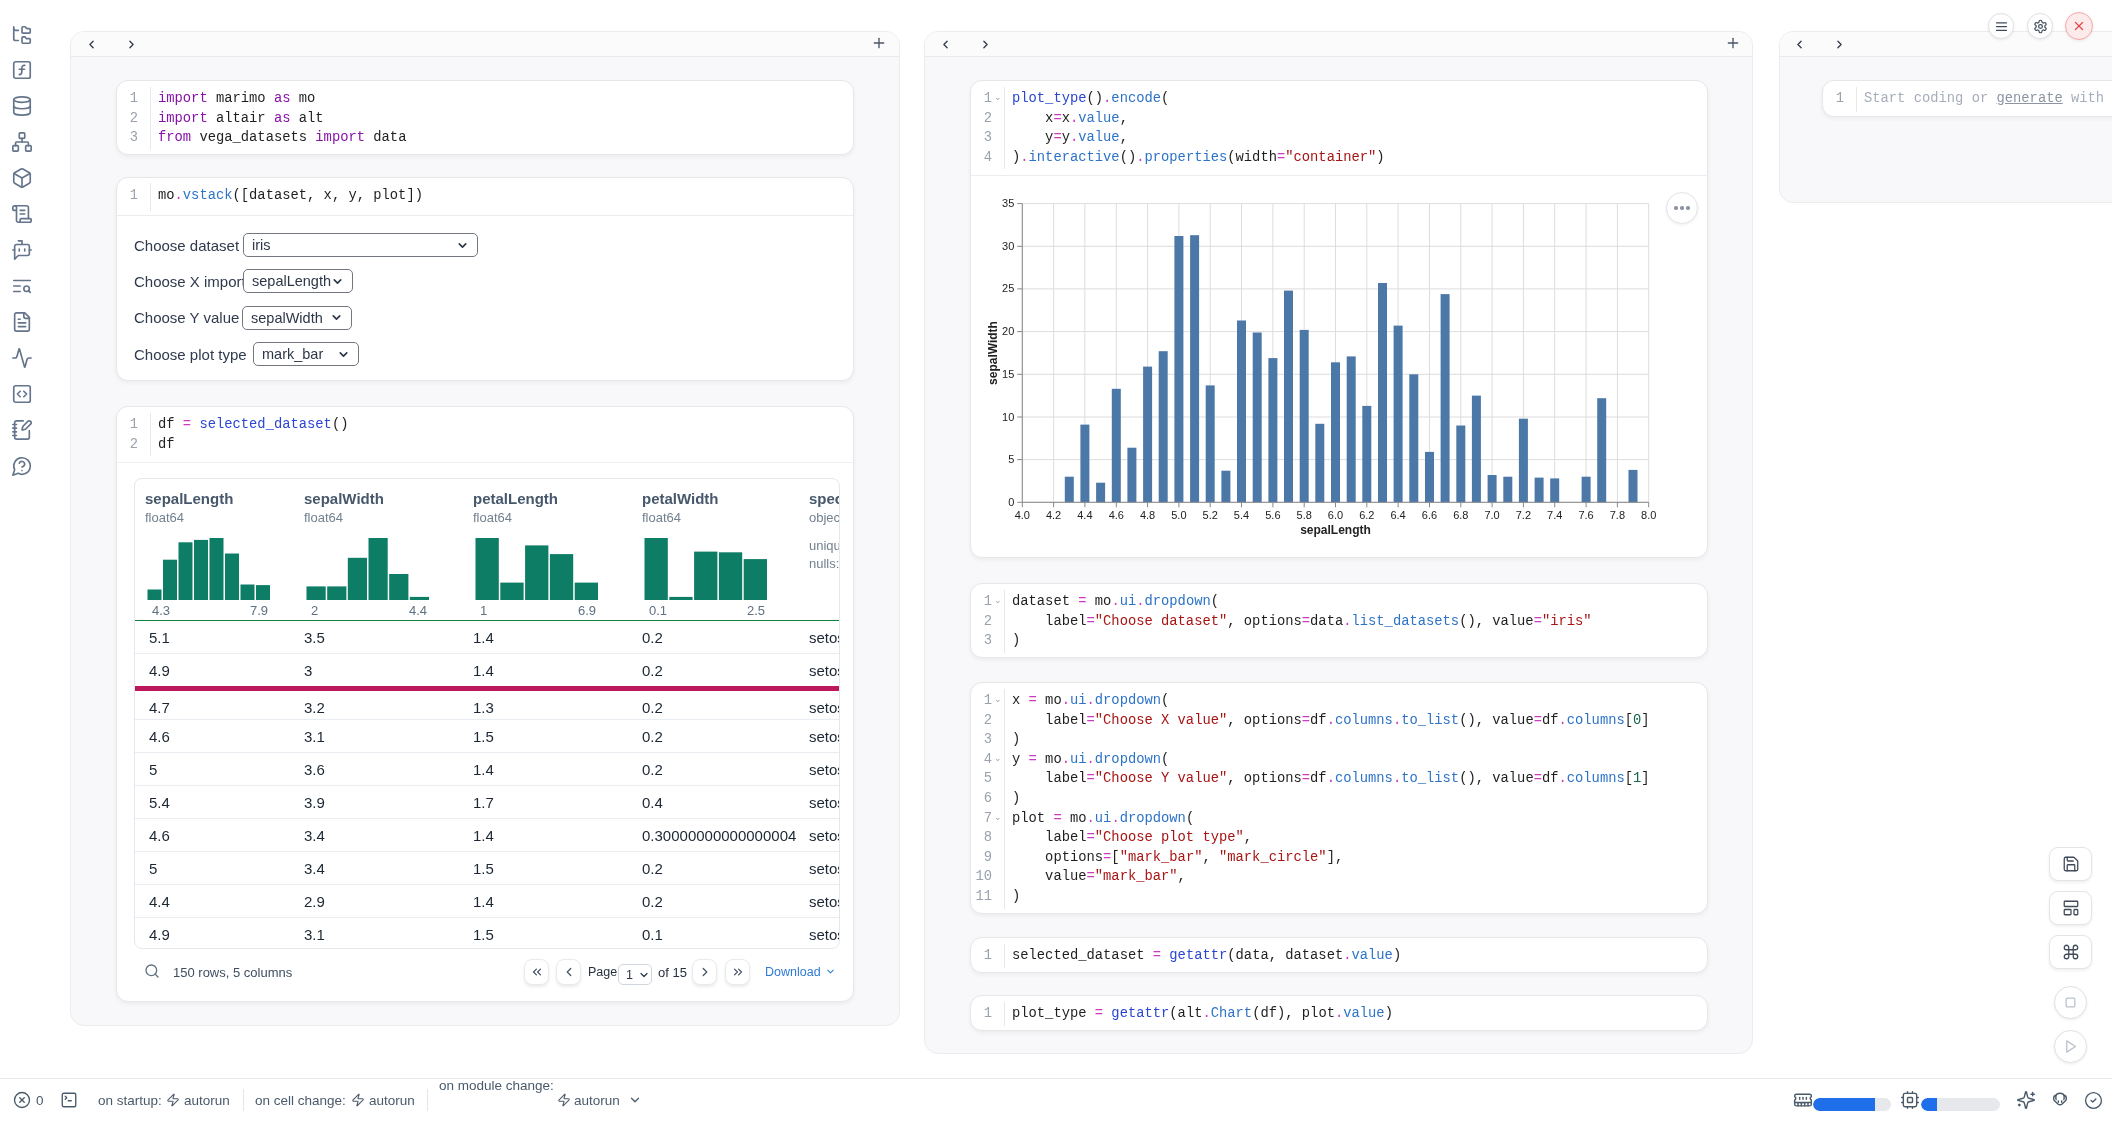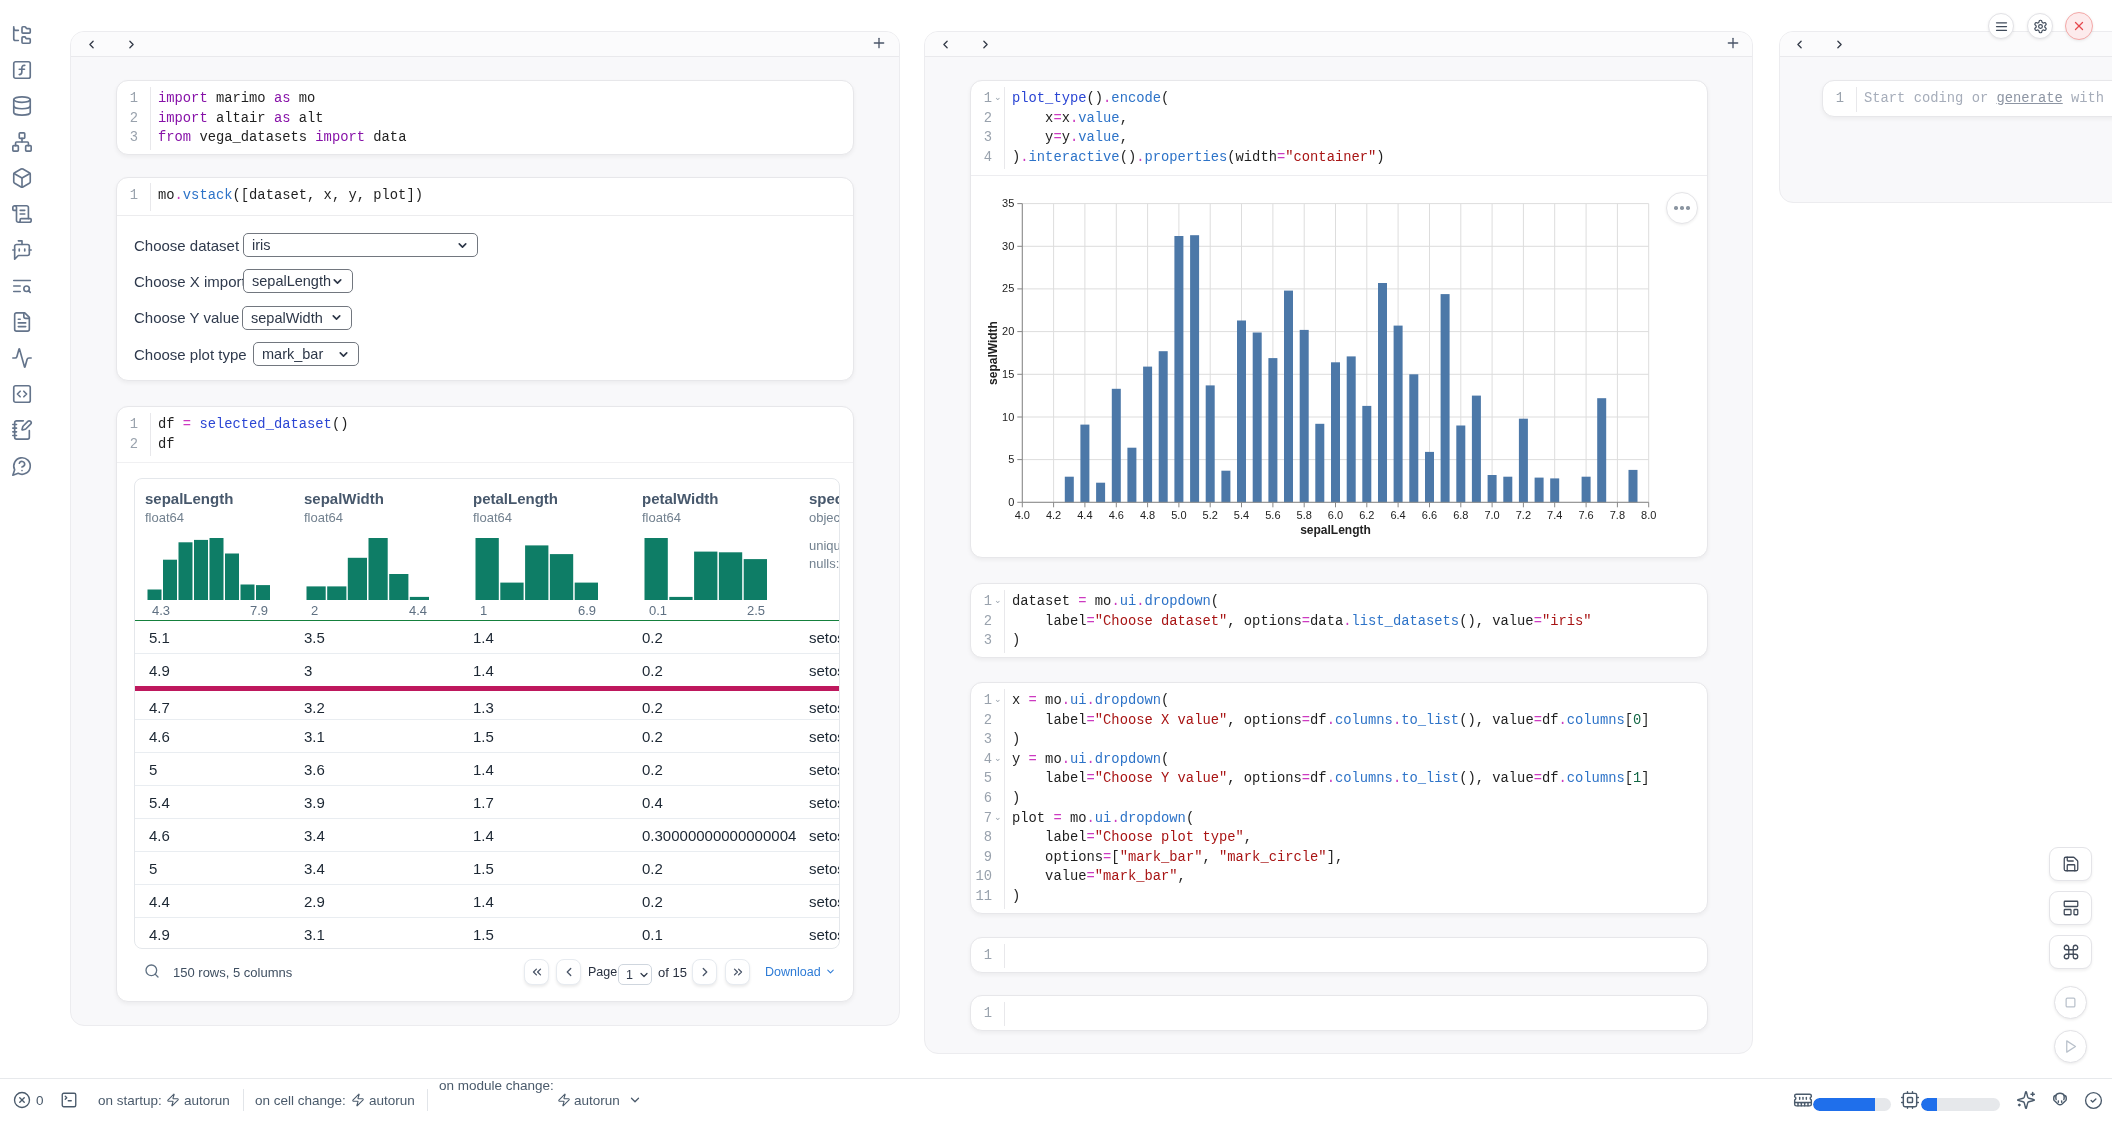--- a/index.html
+++ b/index.html
@@ -546,24 +546,26 @@
 <div class="gdiv" style="left:33px;top:6px;height:219.6px"></div>
 <div class="gut" style="left:0;top:8px;width:21px"><div class="cl">1</div><div class="cl">2</div><div class="cl">3</div><div class="cl">4</div><div class="cl">5</div><div class="cl">6</div><div class="cl">7</div><div class="cl">8</div><div class="cl">9</div><div class="cl">10</div><div class="cl">11</div></div>
 <div class="fold" style="left:23px;top:11.0px">⌄</div>
 <div class="fold" style="left:23px;top:69.8px">⌄</div>
 <div class="fold" style="left:23px;top:128.6px">⌄</div>
 <div class="code" style="position:absolute;left:41px;top:8px;right:4px"><div class="cl"><span class="t">x </span><span class="p">=</span><span class="t"> mo</span><span class="p">.</span><span class="b">ui</span><span class="p">.</span><span class="b">dropdown</span><span class="t">(</span></div><div class="cl"><span class="t">    label</span><span class="p">=</span><span class="s">"Choose X value"</span><span class="t">, options</span><span class="p">=</span><span class="t">df</span><span class="p">.</span><span class="b">columns</span><span class="p">.</span><span class="b">to_list</span><span class="t">(), value</span><span class="p">=</span><span class="t">df</span><span class="p">.</span><span class="b">columns</span><span class="t">[</span><span class="n">0</span><span class="t">]</span></div><div class="cl"><span class="t">)</span></div><div class="cl"><span class="t">y </span><span class="p">=</span><span class="t"> mo</span><span class="p">.</span><span class="b">ui</span><span class="p">.</span><span class="b">dropdown</span><span class="t">(</span></div><div class="cl"><span class="t">    label</span><span class="p">=</span><span class="s">"Choose Y value"</span><span class="t">, options</span><span class="p">=</span><span class="t">df</span><span class="p">.</span><span class="b">columns</span><span class="p">.</span><span class="b">to_list</span><span class="t">(), value</span><span class="p">=</span><span class="t">df</span><span class="p">.</span><span class="b">columns</span><span class="t">[</span><span class="n">1</span><span class="t">]</span></div><div class="cl"><span class="t">)</span></div><div class="cl"><span class="t">plot </span><span class="p">=</span><span class="t"> mo</span><span class="p">.</span><span class="b">ui</span><span class="p">.</span><span class="b">dropdown</span><span class="t">(</span></div><div class="cl"><span class="t">    label</span><span class="p">=</span><span class="s">"Choose plot type"</span><span class="t">,</span></div><div class="cl"><span class="t">    options</span><span class="p">=</span><span class="t">[</span><span class="s">"mark_bar"</span><span class="t">, </span><span class="s">"mark_circle"</span><span class="t">],</span></div><div class="cl"><span class="t">    value</span><span class="p">=</span><span class="s">"mark_bar"</span><span class="t">,</span></div><div class="cl"><span class="t">)</span></div></div>
 </div>
 <div class="cell" style="left:970px;top:937px;width:738px;height:35.6px">
 <div class="gdiv" style="left:33px;top:6px;height:23.6px"></div>
 <div class="gut" style="left:0;top:8px;width:21px"><div class="cl">1</div></div>
+<div class="code" style="position:absolute;left:41px;top:8px;right:4px"><div class="cl"><span class="t">selected_dataset </span><span class="p">=</span><span class="t"> </span><span class="f">getattr</span><span class="t">(data, dataset</span><span class="p">.</span><span class="b">value</span><span class="t">)</span></div></div>
 </div>
 <div class="cell" style="left:970px;top:995px;width:738px;height:35.6px">
 <div class="gdiv" style="left:33px;top:6px;height:23.6px"></div>
 <div class="gut" style="left:0;top:8px;width:21px"><div class="cl">1</div></div>
+<div class="code" style="position:absolute;left:41px;top:8px;right:4px"><div class="cl"><span class="t">plot_type </span><span class="p">=</span><span class="t"> </span><span class="f">getattr</span><span class="t">(alt</span><span class="p">.</span><span class="b">Chart</span><span class="t">(df), plot</span><span class="p">.</span><span class="b">value</span><span class="t">)</span></div></div>
 </div>
 <div class="cell" style="left:1822px;top:80px;width:400px;height:37px">
 <div class="gdiv" style="left:33px;top:6px;height:25px"></div>
 <div class="gut" style="left:0;top:8px;width:21px"><div class="cl">1</div></div>
 <div class="code" style="position:absolute;left:41px;top:8px;color:#a6adba"><div class="cl">Start coding or <span style="text-decoration:underline;color:#8d95a3">generate</span> with AI</div></div>
 </div>
 <div style="position:absolute;left:1988px;top:13px;width:26px;height:26px;border:1px solid #e2e2e6;border-radius:50%;background:#fff;box-shadow:0 1px 3px rgba(0,0,0,.08);display:flex;align-items:center;justify-content:center">
     <svg class="ic" style="" width="15" height="15" viewBox="0 0 24 24" fill="none" stroke="#3f4a5a" stroke-width="2" stroke-linecap="round" stroke-linejoin="round">
       <line x1="4" x2="20" y1="6" y2="6"></line>
       <line x1="4" x2="20" y1="12" y2="12"></line>

